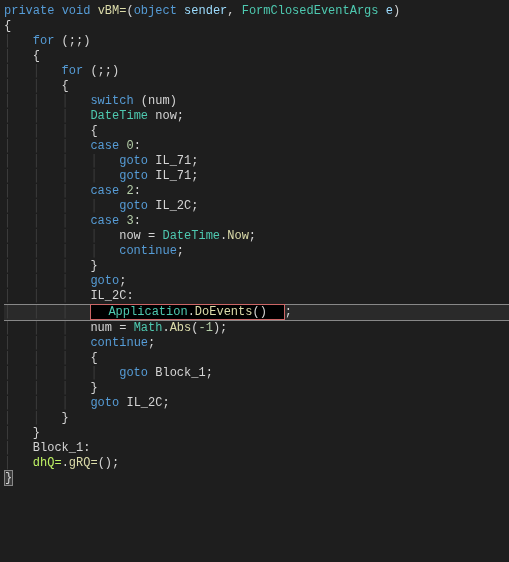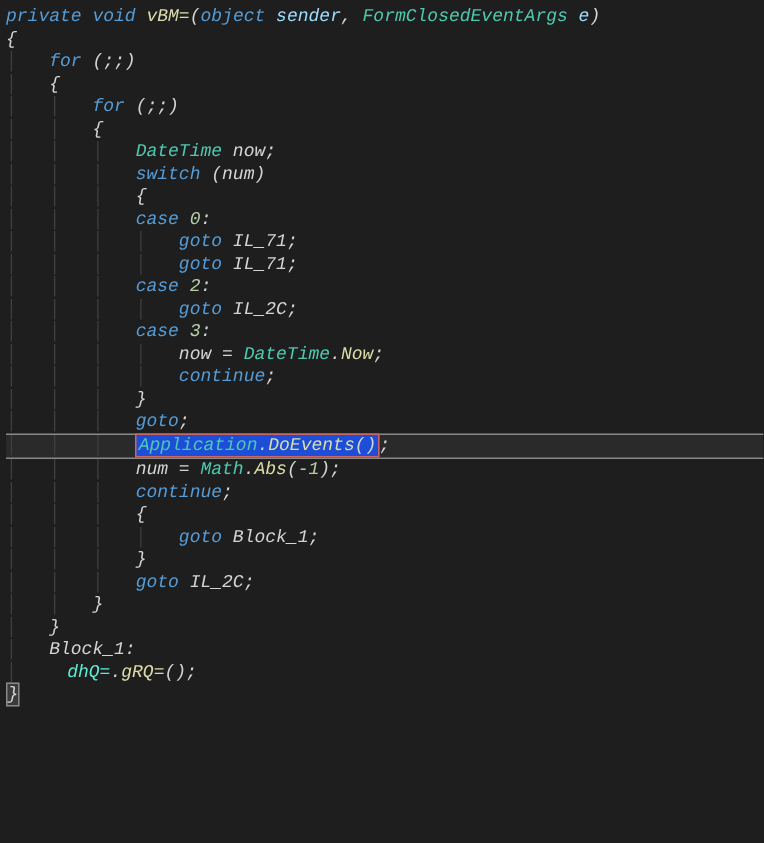--- a/index.html
+++ b/index.html
@@ -7,38 +7,38 @@
     background: #1e1e1e;
     font-family: Consolas, 'Courier New', monospace;
     font-size: 12px;
     line-height: 15px;
     color: #d4d4d4;
     width: 509px;
     height: 562px;
     overflow: hidden;
     padding: 4px 0 0 4px;
   }
-  .line { white-space: pre; position: relative; font-style: italic; }
+  .line { white-space: pre; position: relative; }
   .kw { color: #569cd6; }
   .type { color: #4ec9b0; }
   .method { color: #dcdcaa; }
   .num { color: #b5cea8; }
   .punct { color: #d4d4d4; }
   .param { color: #9cdcfe; }
-  .field { color: #5eead4; margin-left: 12px; }
+  .field { color: #bef264; }
   .highlighted-line {
     background: #2a2a2a;
     border-top: 1px solid #888;
     border-bottom: 1px solid #888;
     width: 100%;
   }
   .highlight-box {
-    background: #1d4ed8;
+    background: #000000;
     border: 1px solid #cc6666;
-    padding: 0 1px;
+    padding: 0 17px;
   }
   .brace-match {
     border: 1px solid #888;
     background: #3a3a3a;
   }
   .ig { color: #404040; }
 </style>
 </head>
 <body>
 
@@ -50,23 +50,23 @@
 
 <div class="line"><span class="ig">│   </span><span class="kw">for</span><span class="punct"> (;;)</span></div>
 
 <div class="line"><span class="ig">│   </span><span class="punct">{</span></div>
 
 
 <div class="line"><span class="ig">│   │   </span><span class="kw">for</span><span class="punct"> (;;)</span></div>
 
 <div class="line"><span class="ig">│   │   </span><span class="punct">{</span></div>
 
+<div class="line"><span class="ig">│   │   │   </span><span class="kw">switch</span><span class="punct"> (num)</span></div>
+
 <div class="line"><span class="ig">│   │   │   </span><span class="type">DateTime</span><span class="punct"> now;</span></div>
-
-<div class="line"><span class="ig">│   │   │   </span><span class="kw">switch</span><span class="punct"> (num)</span></div>
 
 <div class="line"><span class="ig">│   │   │   </span><span class="punct">{</span></div>
 
 <div class="line"><span class="ig">│   │   │   </span><span class="kw">case</span><span class="num"> 0</span><span class="punct">:</span></div>
 
 <div class="line"><span class="ig">│   │   │   │   </span><span class="kw">goto</span><span class="punct"> IL_71</span><span class="punct">;</span></div>
 
 
 <div class="line"><span class="ig">│   │   │   │   </span><span class="kw">goto</span><span class="punct"> IL_71</span><span class="punct">;</span></div>
 
@@ -78,20 +78,21 @@
 
 <div class="line"><span class="ig">│   │   │   │   </span><span class="punct">now = </span><span class="type">DateTime</span><span class="punct">.</span><span class="method">Now</span><span class="punct">;</span></div>
 
 
 <div class="line"><span class="ig">│   │   │   │   </span><span class="kw">continue</span><span class="punct">;</span></div>
 
 <div class="line"><span class="ig">│   │   │   </span><span class="punct">}</span></div>
 
 <div class="line"><span class="ig">│   │   │   </span><span class="kw">goto</span><span class="punct">;</span></div>
 
+<div class="line"><span class="ig">│   │   │   </span><span class="punct">IL_2C</span><span class="punct">:</span></div>
 
 <div class="line highlighted-line"><span class="ig">│   │   │   </span><span class="highlight-box"><span class="type">Application</span><span class="punct">.</span><span class="method">DoEvents</span><span class="punct">()</span></span><span class="punct">;</span></div>
 
 <div class="line"><span class="ig">│   │   │   </span><span class="punct">num = </span><span class="type">Math</span><span class="punct">.</span><span class="method">Abs</span><span class="punct">(</span><span class="num">-1</span><span class="punct">);</span></div>
 
 <div class="line"><span class="ig">│   │   │   </span><span class="kw">continue</span><span class="punct">;</span></div>
 
 
 
 <div class="line"><span class="ig">│   │   │   </span><span class="punct">{</span></div>

